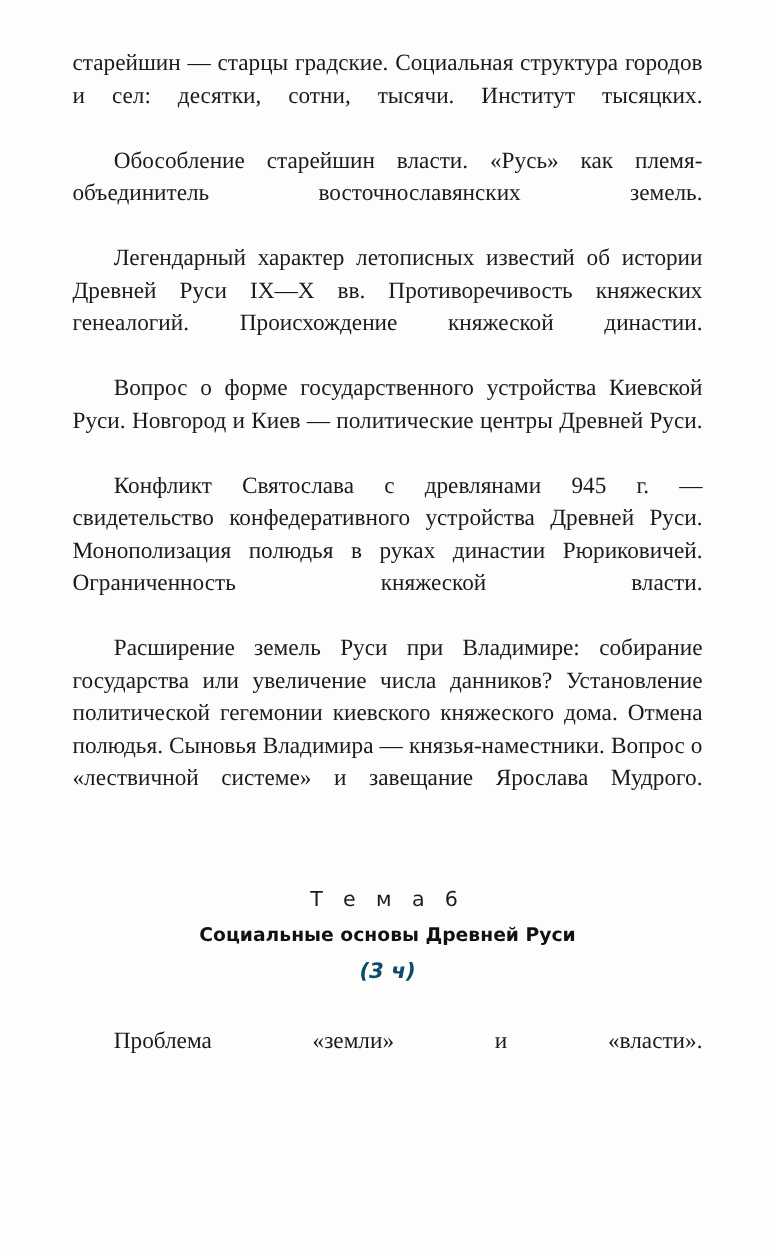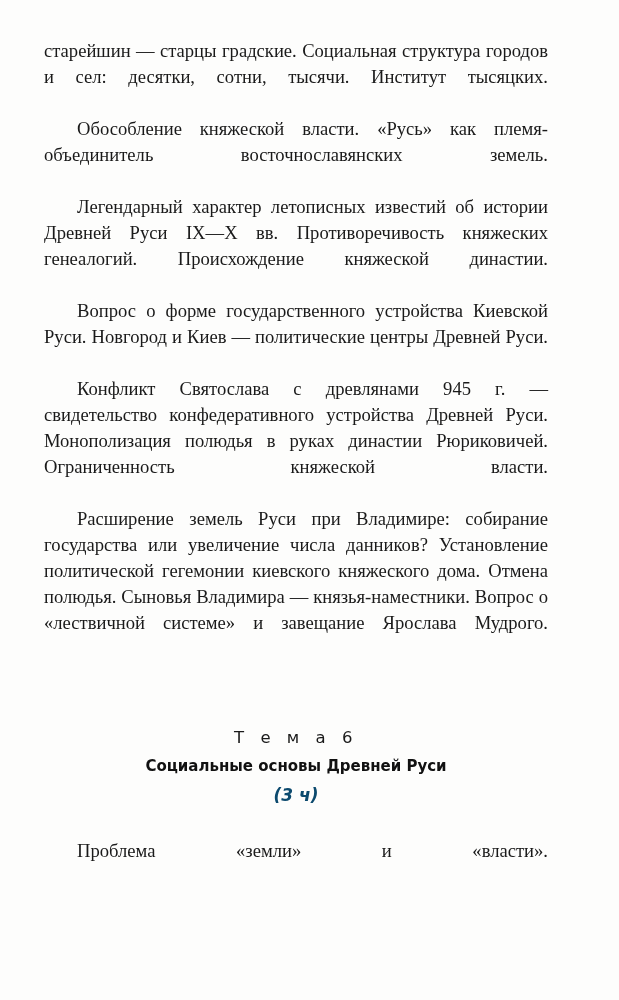--- a/index.html
+++ b/index.html
@@ -13,21 +13,21 @@
     background: #fdfdfc;
     font-family: "Liberation Serif", "DejaVu Serif", serif;
     color: #1a1a1a;
     overflow: hidden;
     position: relative;
     -webkit-font-smoothing: antialiased;
   }
 
   .page {
     position: absolute;
-    left: 44px;
+    left: 58px;
     top: 38px;
     width: 504px;
     height: 924px;
   }
 
   .body-text {
     font-size: 18.6px;
     line-height: 26px;
     text-align: justify;
     text-justify: inter-word;
@@ -45,21 +45,21 @@
   }
 
   
   .body-text p::after {
     content: "";
     display: inline-block;
     width: 100%;
   }
 
   .theme-block {
-    margin-top: 64px;
+    margin-top: 46px;
     margin-bottom: 30px;
     text-align: center;
     font-family: "DejaVu Sans", "Liberation Sans", sans-serif;
   }
 
   .theme-number {
     font-size: 16.5px;
     font-weight: 400;
     letter-spacing: 5.5px;
     line-height: 24px;
@@ -106,21 +106,21 @@
     color: #1a1a1a;
   }
 </style>
 </head>
 <body>
 
 <div class="page">
 
   <div class="body-text">
     <p class="cont">старейшин — старцы градские. Социальная структура городов и сел: десятки, сотни, тысячи. Институт тысяцких.</p>
-    <p>Обособление княжеской власти. «Русь» как племя-объединитель восточнославянских земель.</p>
+    <p>Обособление старейшин власти. «Русь» как племя-объединитель восточнославянских земель.</p>
     <p>Легендарный характер летописных известий об истории Древней Руси IX—X вв. Противоречивость княжеских генеалогий. Происхождение княжеской династии.</p>
     <p>Вопрос о форме государственного устройства Киевской Руси. Новгород и Киев — политические центры Древней Руси.</p>
     <p>Конфликт Святослава с древлянами 945 г. — свидетельство конфедеративного устройства Древней Руси. Монополизация полюдья в руках династии Рюриковичей. Ограниченность княжеской власти.</p>
     <p>Расширение земель Руси при Владимире: собирание государства или увеличение числа данников? Установление политической гегемонии киевского княжеского дома. Отмена полюдья. Сыновья Владимира — князья-наместники. Вопрос о «лествичной системе» и завещание Ярослава Мудрого.</p>
   </div>
 
   <div class="theme-block">
     <div class="theme-number">Т е м а  6</div>
     <div class="theme-title">Социальные основы Древней Руси</div>
     <div class="theme-hours">(3 ч)</div>

